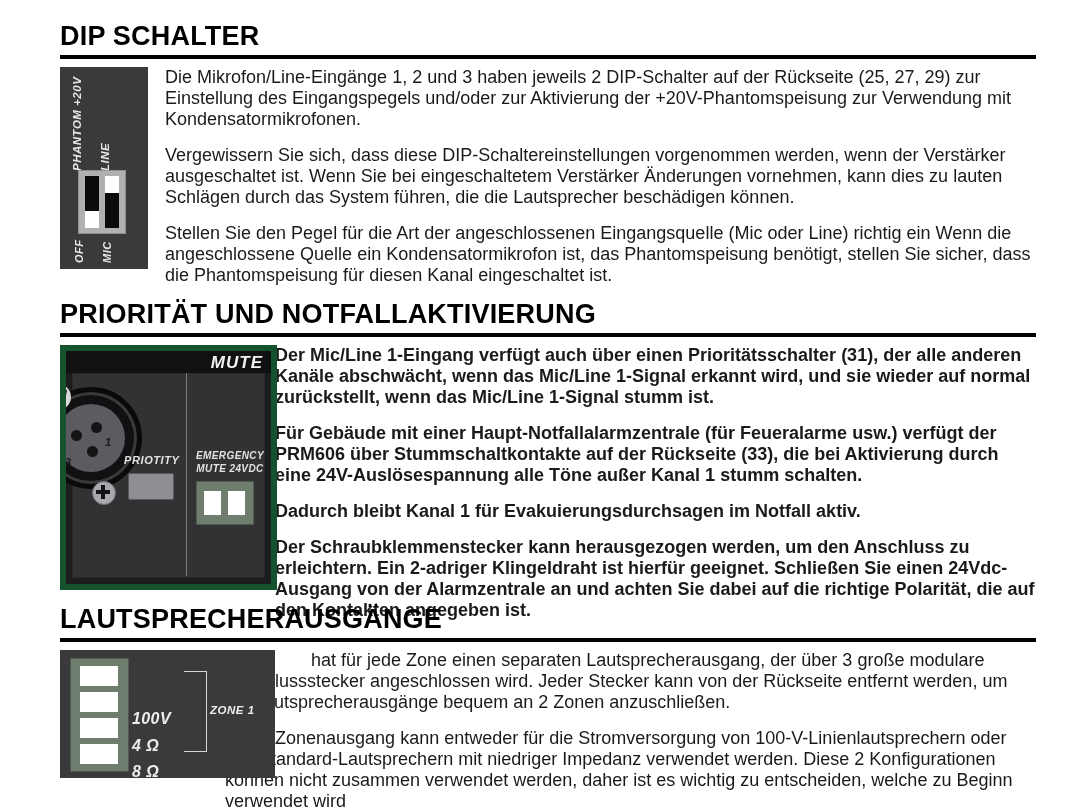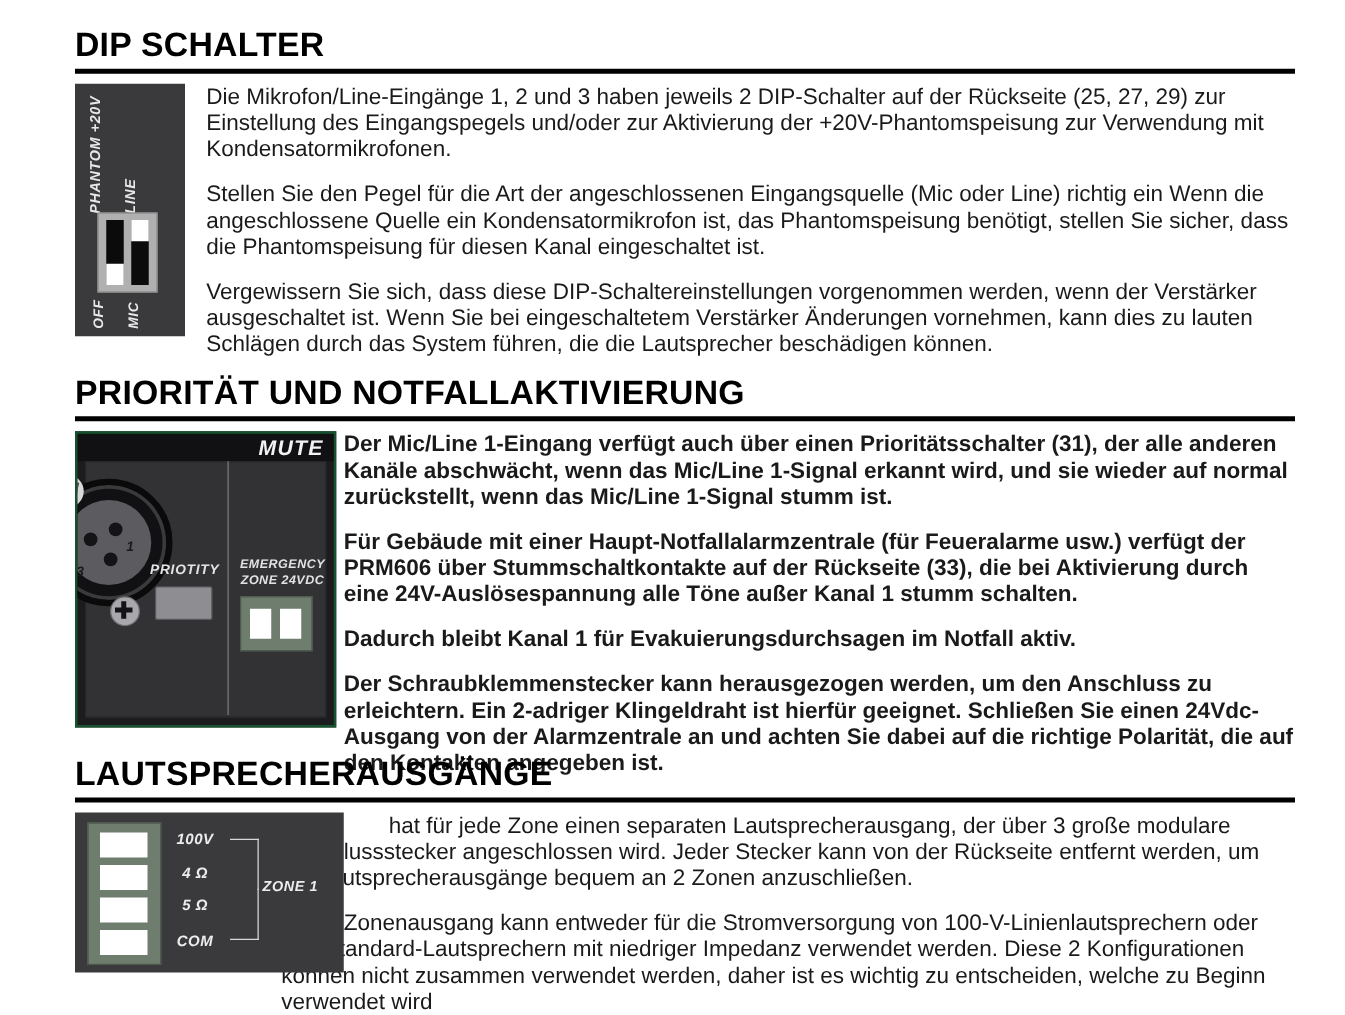--- a/index.html
+++ b/index.html
@@ -128,21 +128,21 @@
   .knob-top { top: 0; }
 
   
   .fig-mute {
     position: absolute;
     left: 0;
     top: 0;
     width: 205px;
     height: 233px;
     background: #1c1c1e;
-    border: 2px solid #14532d;
+    border: 6px solid #14532d;
     overflow: hidden;
   }
   .mute-top-bar {
     position: absolute;
     left: 0; top: 0;
     width: 100%; height: 22px;
     background: #111113;
   }
   .mute-word {
     position: absolute;
@@ -301,24 +301,25 @@
   }
   .spk-h1 { top: 7px; }
   .spk-h2 { top: 33px; }
   .spk-h3 { top: 59px; }
   .spk-h4 { top: 85px; }
   .spk-lbl {
     position: absolute;
     color: #ececec;
     font-weight: bold;
     font-style: italic;
-    font-size: 12px;
+    font-size: 16px;
     letter-spacing: 0.4px;
-    text-align: center;
+    text-align: left;
     width: 48px;
+    margin-top: 46px;
   }
   .spk-l1 { left: 72px; top: 14px; }
   .spk-l2 { left: 72px; top: 41px; }
   .spk-l3 { left: 72px; top: 67px; }
   .spk-l4 { left: 72px; top: 96px; }
   .zone-lbl {
     position: absolute;
     left: 150px; top: 54px;
     color: #ececec;
     font-weight: bold;
@@ -355,22 +356,22 @@
           <div class="dip-sw dip-sw-2">
             <div class="dip-knob knob-top"></div>
           </div>
         </div>
         <span class="dip-label dip-lbl-off">OFF</span>
         <span class="dip-label dip-lbl-mic">MIC</span>
       </div>
 
       <div class="body-text" style="margin-left:105px;">
         <p>Die Mikrofon/Line-Eingänge 1, 2 und 3 haben jeweils 2 DIP-Schalter auf der Rückseite (25, 27, 29) zur Einstellung des Eingangspegels und/oder zur Aktivierung der +20V-Phantomspeisung zur Verwendung mit Kondensatormikrofonen.</p>
+        <p>Vergewissern Sie sich, dass diese DIP-Schaltereinstellungen vorgenommen werden, wenn der Verstärker ausgeschaltet ist. Wenn Sie bei eingeschaltetem Verstärker Änderungen vornehmen, kann dies zu lauten Schlägen durch das System führen, die die Lautsprecher beschädigen können.</p>
         <p>Stellen Sie den Pegel für die Art der angeschlossenen Eingangsquelle (Mic oder Line) richtig ein Wenn die angeschlossene Quelle ein Kondensatormikrofon ist, das Phantomspeisung benötigt, stellen Sie sicher, dass die Phantomspeisung für diesen Kanal eingeschaltet ist.</p>
-        <p>Vergewissern Sie sich, dass diese DIP-Schaltereinstellungen vorgenommen werden, wenn der Verstärker ausgeschaltet ist. Wenn Sie bei eingeschaltetem Verstärker Änderungen vornehmen, kann dies zu lauten Schlägen durch das System führen, die die Lautsprecher beschädigen können.</p>
       </div>
     </div>
   </div>
 
   <div class="section" style="top:300px;">
     <h2 class="section-heading">PRIORITÄT UND NOTFALLAKTIVIERUNG</h2>
     <div class="rule"></div>
 
     <div class="sec-body" style="min-height:240px;">
 
@@ -391,21 +392,21 @@
           </div>
           <div class="xlr-tab">
             <span class="xlr-tab-txt">H</span>
           </div>
         </div>
         <div class="screw"></div>
 
         <span class="priority-lbl">PRIOTITY</span>
         <div class="priority-btn"></div>
 
-        <span class="emg-lbl">EMERGENCY ZONE 24VDC</span>
+        <span class="emg-lbl">EMERGENCY MUTE 24VDC</span>
         <div class="emg-block">
           <div class="emg-hole emg-hole-1"></div>
           <div class="emg-hole emg-hole-2"></div>
         </div>
       </div>
 
       <div class="body-text" style="margin-left:215px;font-weight:bold;">
         <p>Der Mic/Line 1-Eingang verfügt auch über einen Prioritätsschalter (31), der alle anderen Kanäle abschwächt, wenn das Mic/Line 1-Signal erkannt wird, und sie wieder auf normal zurückstellt, wenn das Mic/Line 1-Signal stumm ist.</p>
         <p>Für Gebäude mit einer Haupt-Notfallalarmzentrale (für Feueralarme usw.) verfügt der PRM606 über Stummschaltkontakte auf der Rückseite (33), die bei Aktivierung durch eine 24V-Auslösespannung alle Töne außer Kanal 1 stumm schalten.</p>
         <p>Dadurch bleibt Kanal 1 für Evakuierungsdurchsagen im Notfall aktiv.</p>
@@ -422,21 +423,21 @@
 
       <div class="fig-spk">
         <div class="spk-conn">
           <div class="spk-hole spk-h1"></div>
           <div class="spk-hole spk-h2"></div>
           <div class="spk-hole spk-h3"></div>
           <div class="spk-hole spk-h4"></div>
         </div>
         <span class="spk-lbl spk-l1">100V</span>
         <span class="spk-lbl spk-l2">4 Ω</span>
-        <span class="spk-lbl spk-l3">5 Ω</span>
+        <span class="spk-lbl spk-l3">8 Ω</span>
         <span class="spk-lbl spk-l4">COM</span>
         <div class="brk brk-top"></div>
         <div class="brk brk-bot"></div>
         <span class="zone-lbl">ZONE 1</span>
       </div>
 
       <div class="body-text" style="margin-left:165px;">
         <p class="indent-first">hat für jede Zone einen separaten Lautsprecherausgang, der über 3 große modulare Anschlussstecker angeschlossen wird. Jeder Stecker kann von der Rückseite entfernt werden, um die Lautsprecherausgänge bequem an 2 Zonen anzuschließen.</p>
         <p>Jeder Zonenausgang kann entweder für die Stromversorgung von 100-V-Linienlautsprechern oder von Standard-Lautsprechern mit niedriger Impedanz verwendet werden. Diese 2 Konfigurationen können nicht zusammen verwendet werden, daher ist es wichtig zu entscheiden, welche zu Beginn verwendet wird</p>
       </div>

